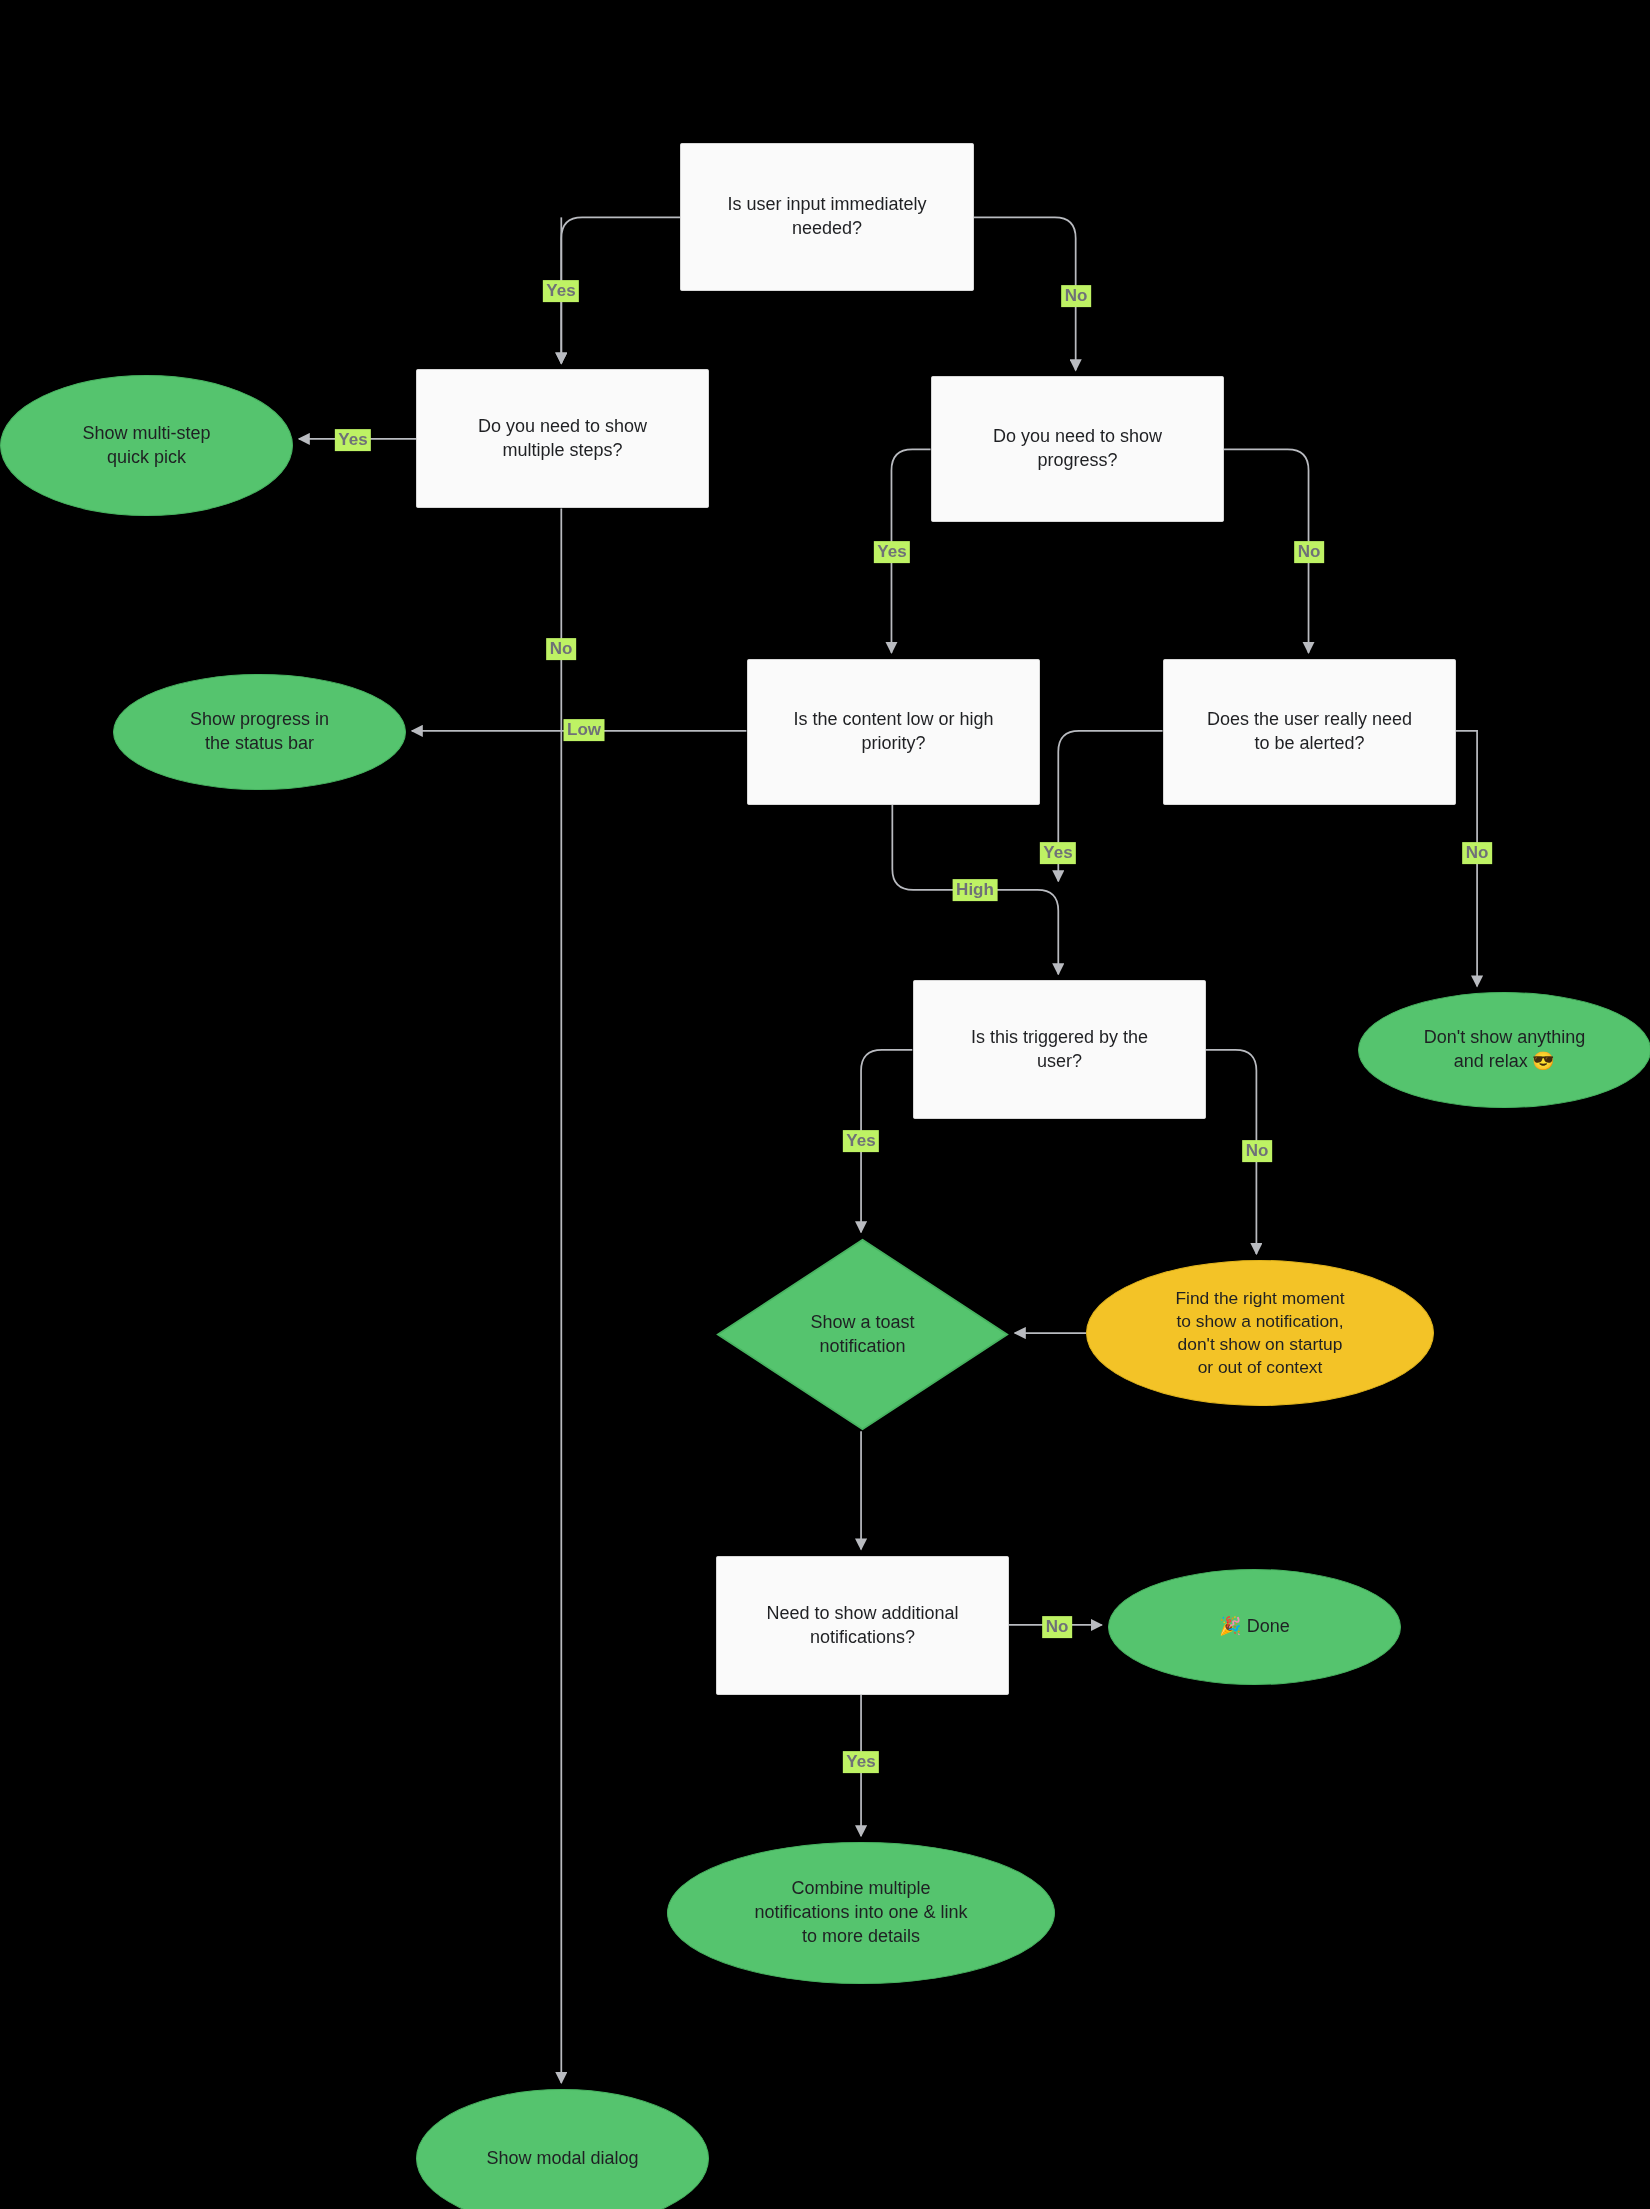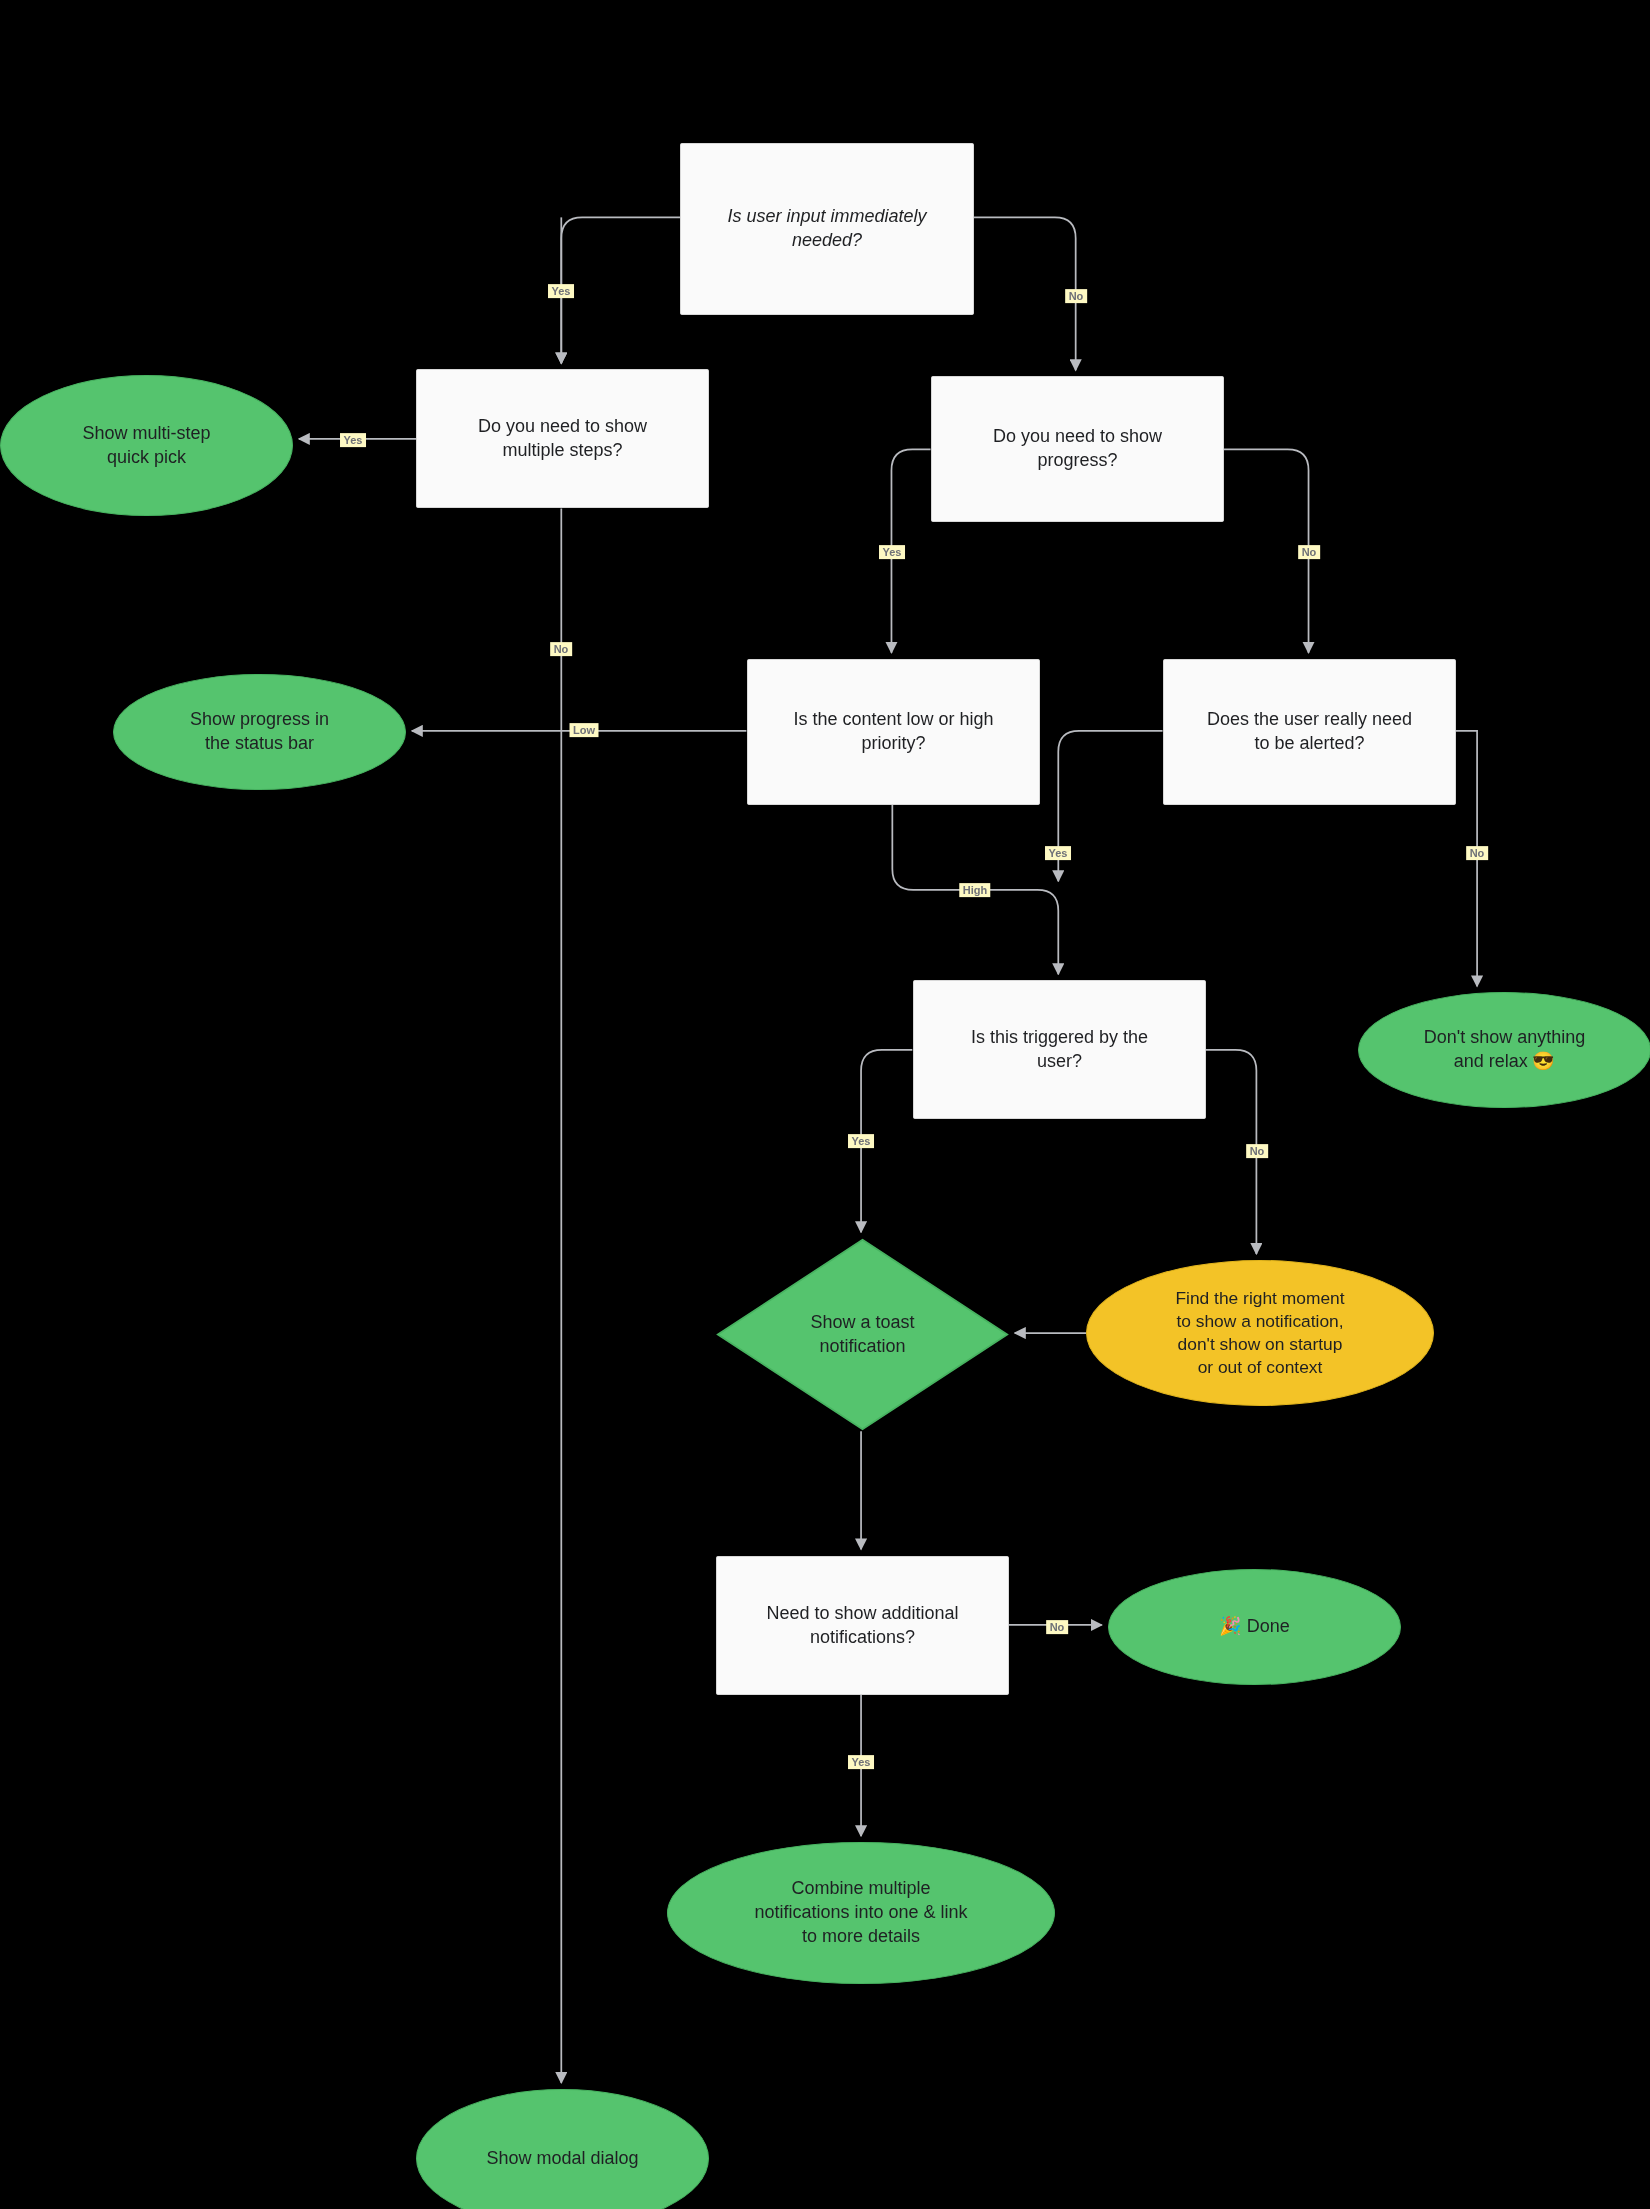--- a/index.html
+++ b/index.html
@@ -70,26 +70,26 @@
     width: 100%;
     height: 100%;
   }
   .node.decision .node-label {
     position: relative;
     z-index: 2;
   }
   .edge-label {
     position: absolute;
     color: #6f7178;
-    font-size: 11px;
+    font-size: 17px;
     font-weight: bold;
     font-family: "Liberation Sans", sans-serif;
     transform: translate(-50%, -50%);
     white-space: nowrap;
-    background: #fef9c3;
+    background: #bef264;
     padding: 0.9px 3.5px;
   }
 </style>
 </head>
 <body>
 
 <div id="diagram-root">
 
   <svg id="edges" viewBox="0 0 1899 2542">
     <defs>
@@ -127,21 +127,21 @@
       <path d="M 1250 1534 L 1168 1534"></path>
 
       <path d="M 991 1647 L 991 1783"></path>
 
       <path d="M 1161 1870 L 1268 1870"></path>
 
       <path d="M 991 1950 L 991 2113"></path>
     </g>
   </svg>
 
-  <div class="node process" style="left:680px; top:143px; width:294px; height:172px;font-style:italic;">
+  <div class="node process" style="left:680px; top:143px; width:294px; height:148px;">
     <span class="node-label">Is user input immediately
 needed?</span>
   </div>
 
   <div class="node process" style="left:416px; top:369px; width:293px; height:139px;">
     <span class="node-label">Do you need to show
 multiple steps?</span>
   </div>
 
   <div class="node process" style="left:931px; top:376px; width:293px; height:146px;">

